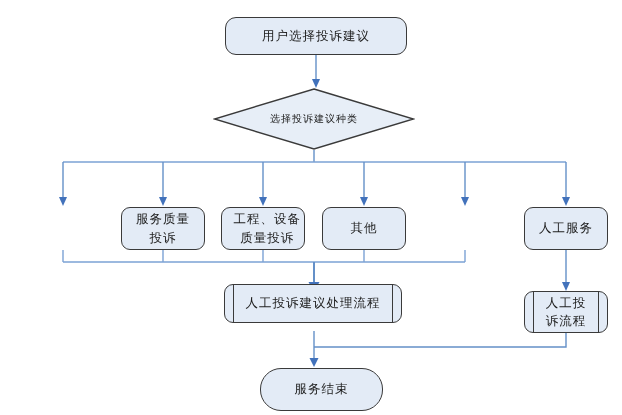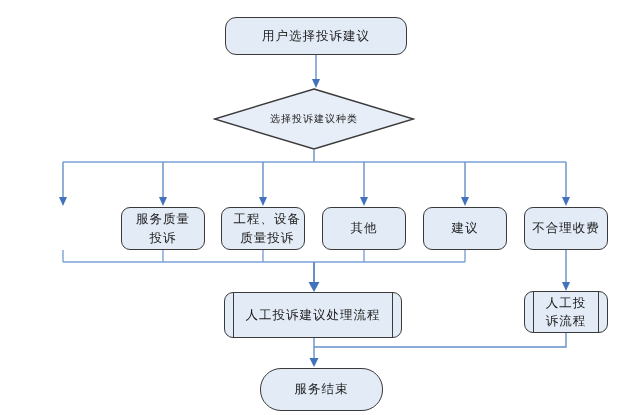--- a/index.html
+++ b/index.html
@@ -49,21 +49,21 @@
   .predef { border-radius: 9px; }
   .predef::before, .predef::after {
     content: "";
     position: absolute;
     top: 0; bottom: 0;
     width: 0;
     border-left: 1.2px solid #3a3a3a;
   }
   .predef::before { left: 8px; }
   .predef::after  { right: 8px; }
-  .predef-main  { left: 224px; top: 292px; width: 178px; height: 46px; }
+  .predef-main  { left: 224px; top: 284px; width: 178px; height: 39px; }
   .predef-side  { left: 524px; top: 291px; width: 84px;  height: 42px; }
   .decision {
     position: absolute;
     left: 213px; top: 88px;
     width: 202px; height: 62px;
     z-index: 2;
   }
   .decision svg { position: absolute; left: 0; top: 0; }
   .decision .label {
     position: absolute;
@@ -162,25 +162,22 @@
     <span class="label">服务质量
 投诉</span>
   </div>
   <div class="node proc proc-3">
     <span class="label">工程、设备
 质量投诉</span>
   </div>
   <div class="node proc proc-4">
     <span class="label">其他</span>
   </div>
-  <div class="node proc proc-5">
-    <span class="label">建议</span>
-  </div>
   <div class="node proc proc-6">
-    <span class="label">不合理收费</span>
+    <span class="label">人工服务</span>
   </div>
 
   <div class="node predef predef-main">
     <span class="label">人工投诉建议处理流程</span>
   </div>
   <div class="node predef predef-side">
     <span class="label">人工投
 诉流程</span>
   </div>
 

